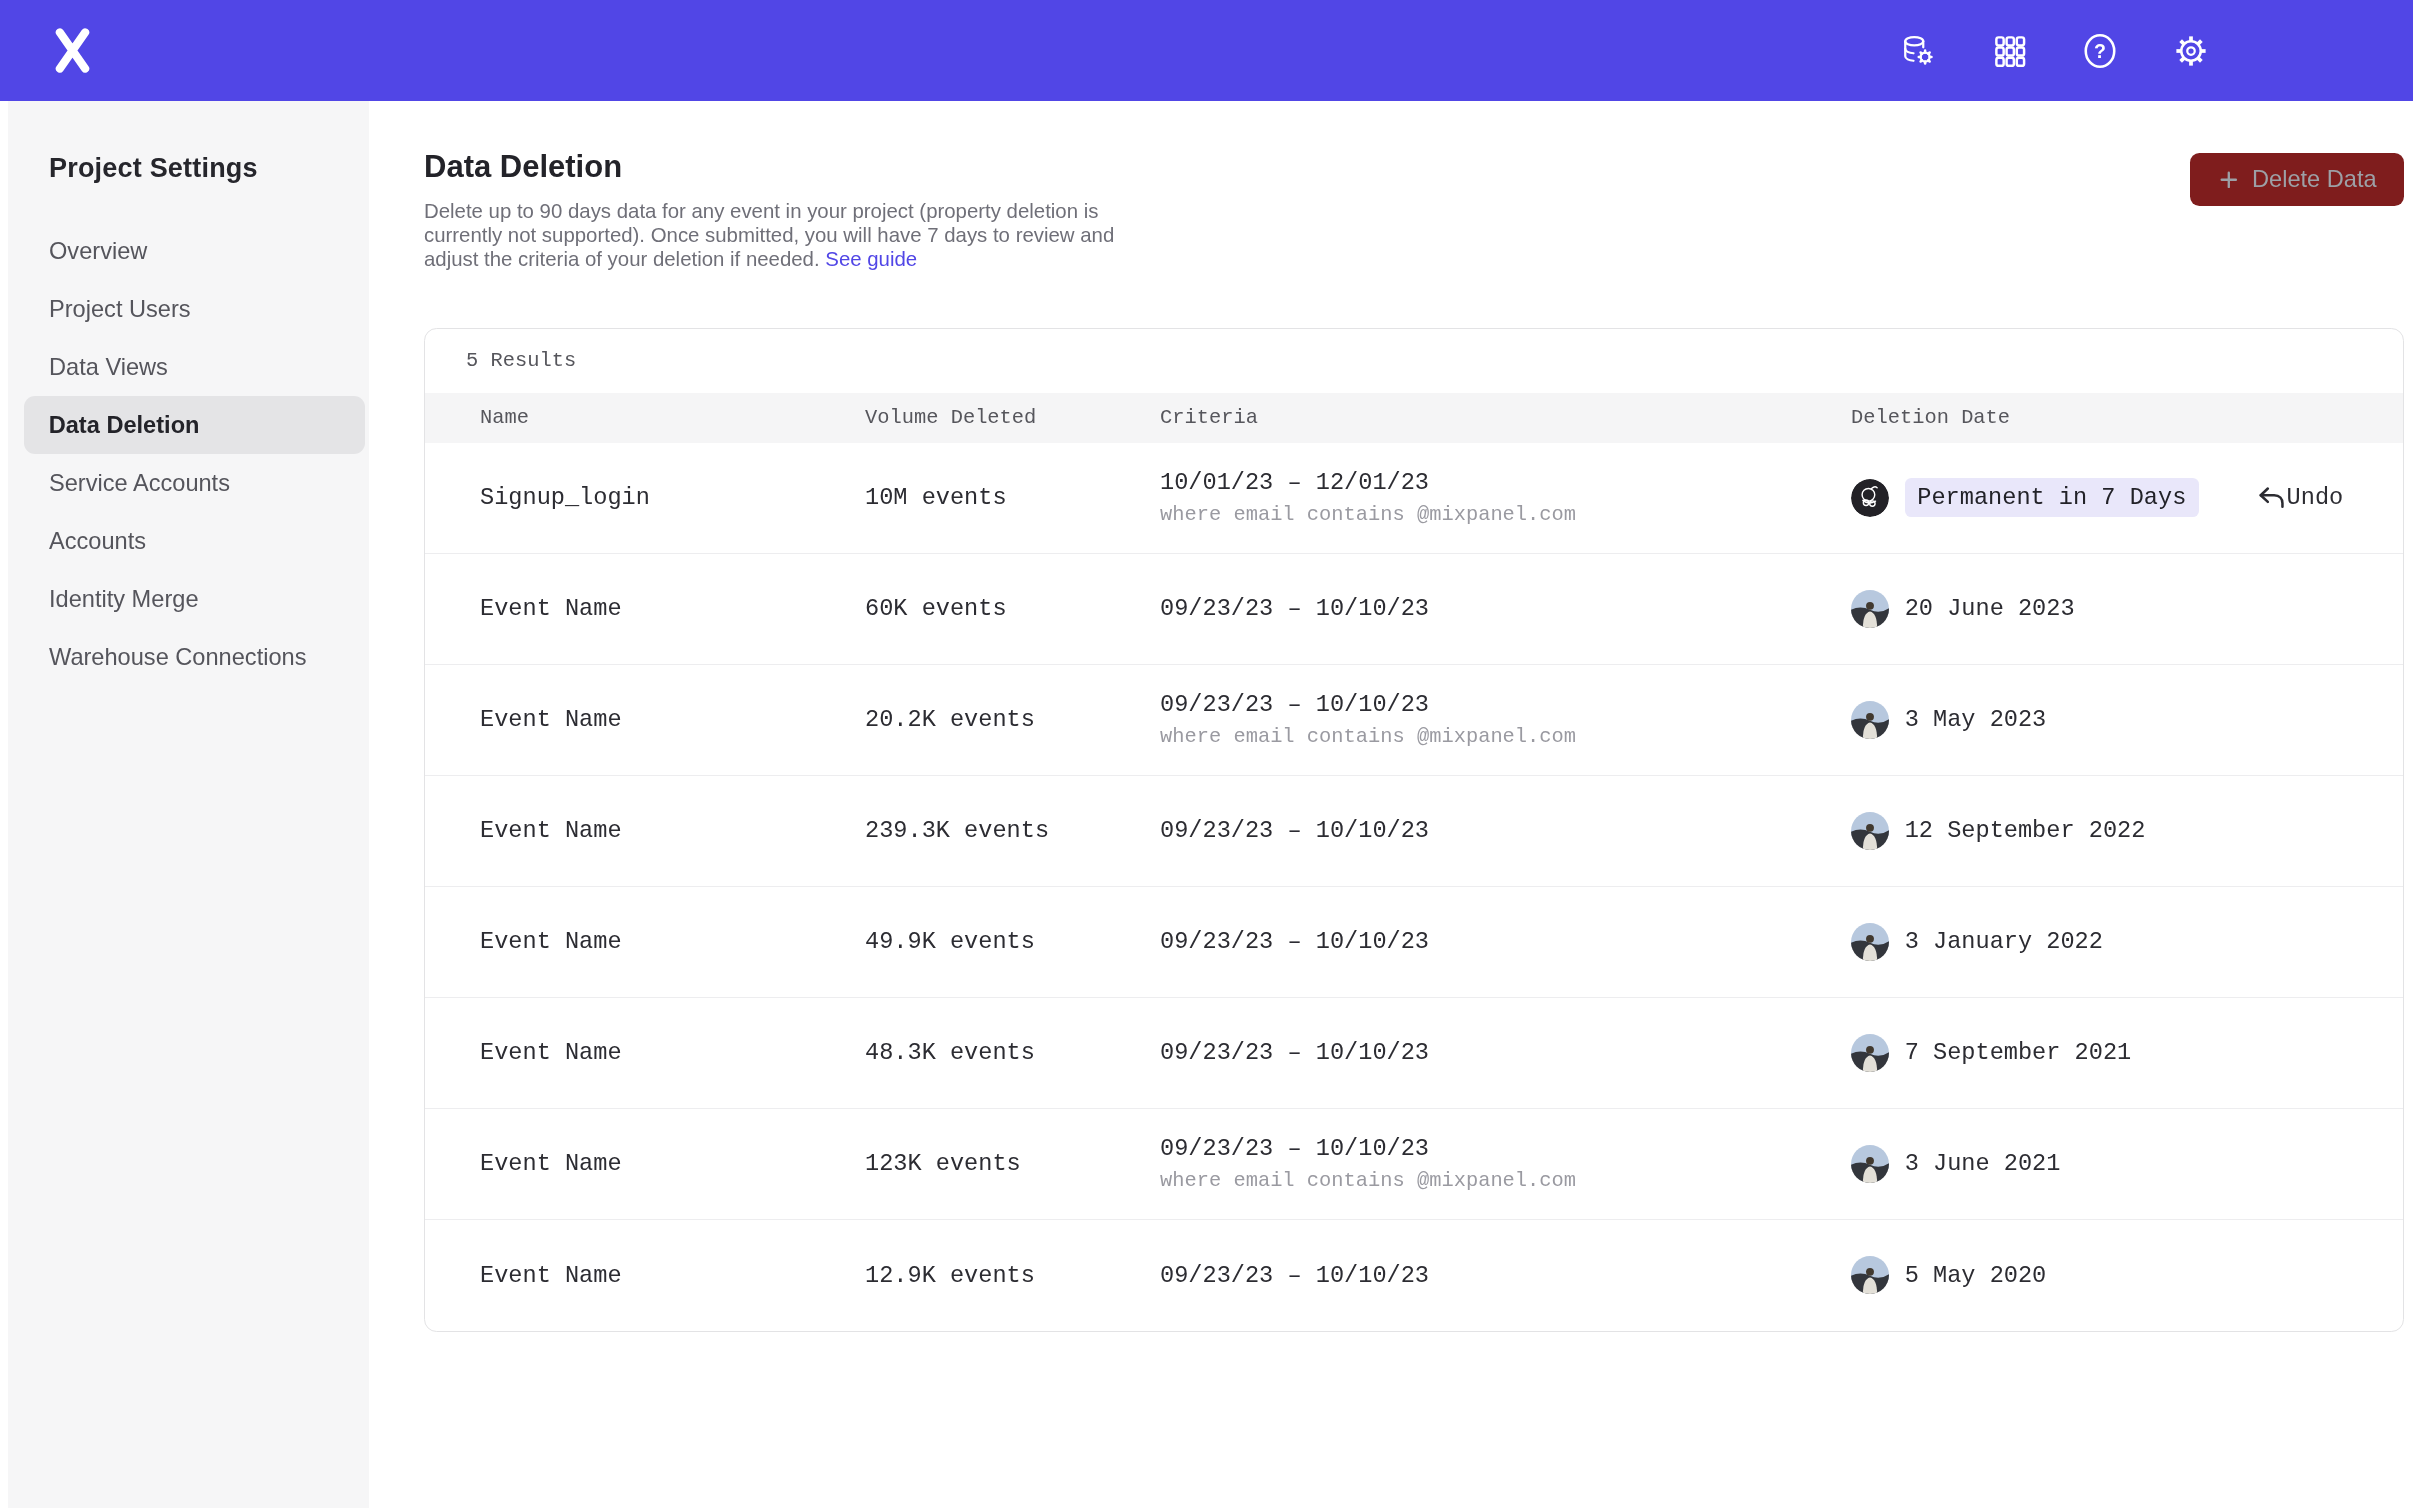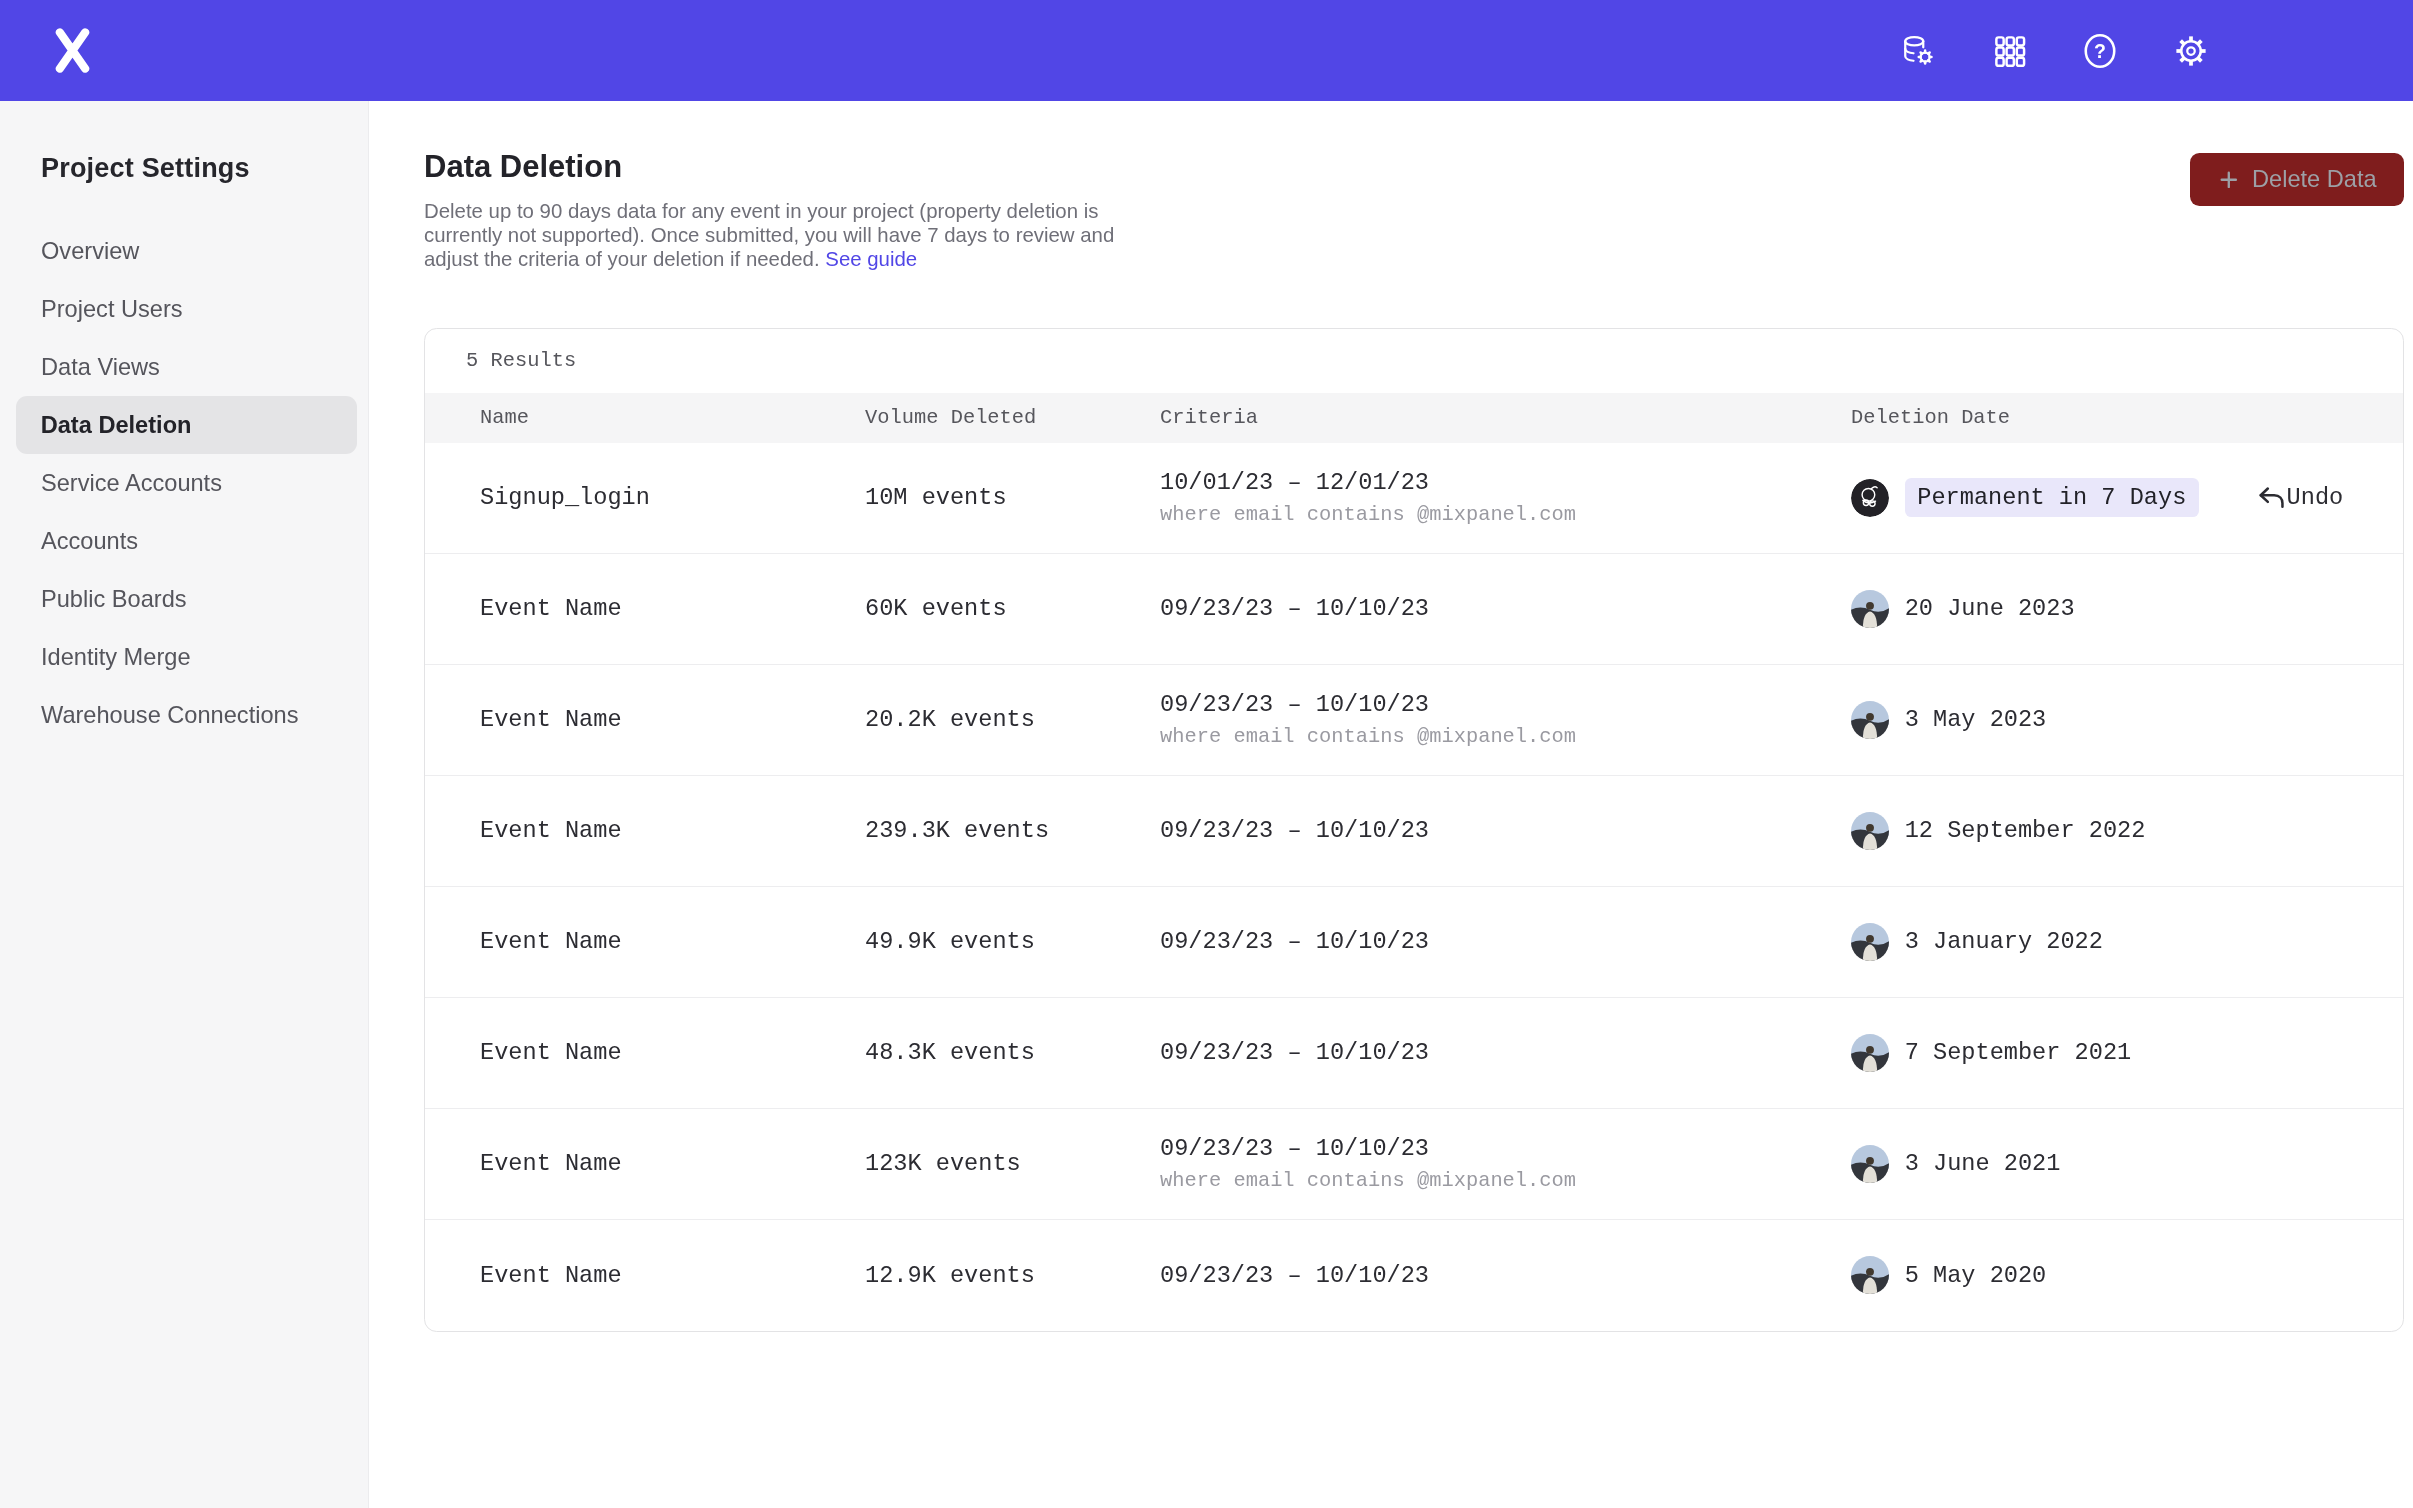--- a/index.html
+++ b/index.html
@@ -28,21 +28,21 @@
     display:flex;align-items:center;
   }
   .logo{margin-left:50px;width:44px;height:50px;display:flex;align-items:center;justify-content:center;}
   .topbar-icons{
     position:absolute;right:203px;top:0;height:101px;
     display:flex;align-items:center;gap:53px;
   }
   .tb-icon{width:38px;height:38px;display:flex;align-items:center;justify-content:center;cursor:pointer;}
   
   .sidebar{
-    position:absolute;top:101px;left:0;bottom:0;width:369px;
+    position:absolute;top:101px;left:8px;bottom:0;width:369px;
     background:var(--sidebar-bg);
     border-right:0.8px solid #ECECEE;
     padding-top:52px;
   }
   .sidebar h2{
     margin-left:41px;font-size:27px;font-weight:700;color:#26262C;letter-spacing:0.2px;
   }
   .nav{list-style:none;margin-top:38px;}
   .nav li{
     height:58px;display:flex;align-items:center;
@@ -162,21 +162,20 @@
 
 <nav class="sidebar">
   <h2>Project Settings</h2>
   <ul class="nav">
     <li>Overview</li>
     <li>Project Users</li>
     <li>Data Views</li>
     <li class="active">Data Deletion</li>
     <li>Service Accounts</li>
     <li>Accounts</li>
-    <li>Public Boards</li>
     <li>Identity Merge</li>
     <li>Warehouse Connections</li>
   </ul>
 </nav>
 
 <main class="main">
   <h1 class="page-title">Data Deletion</h1>
   <p class="page-desc"><span>Delete up to 90 days data for any event in your project (property deletion is</span><br>
     <span>currently not supported). Once submitted, you will have 7 days to review and</span><br>
     <span>adjust the criteria of your deletion if needed.</span>

